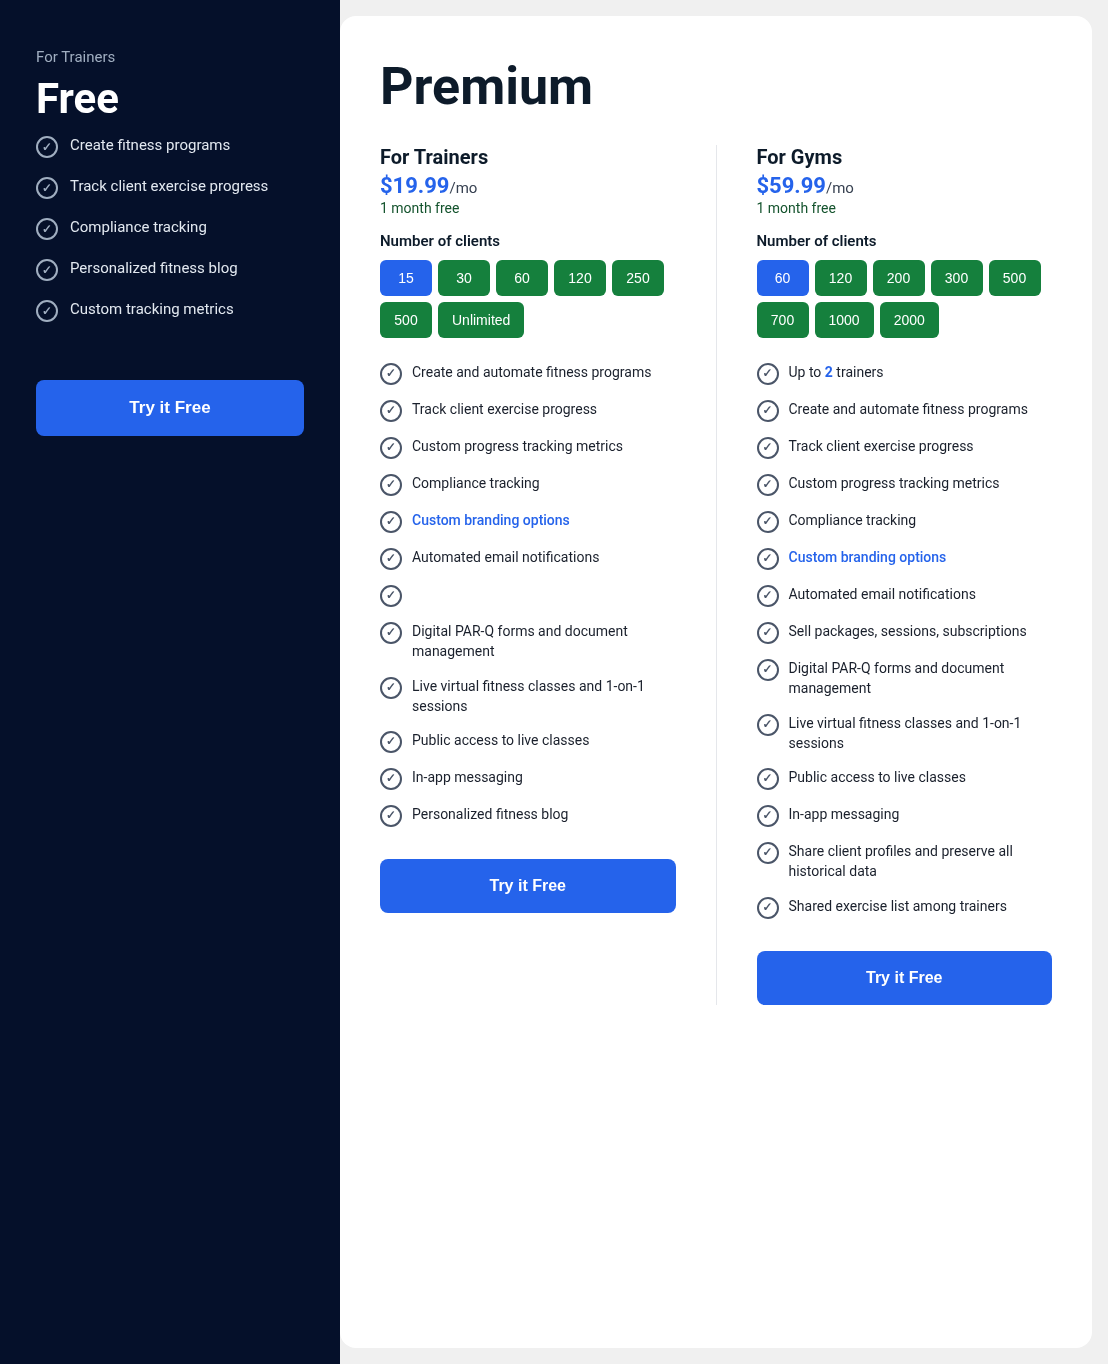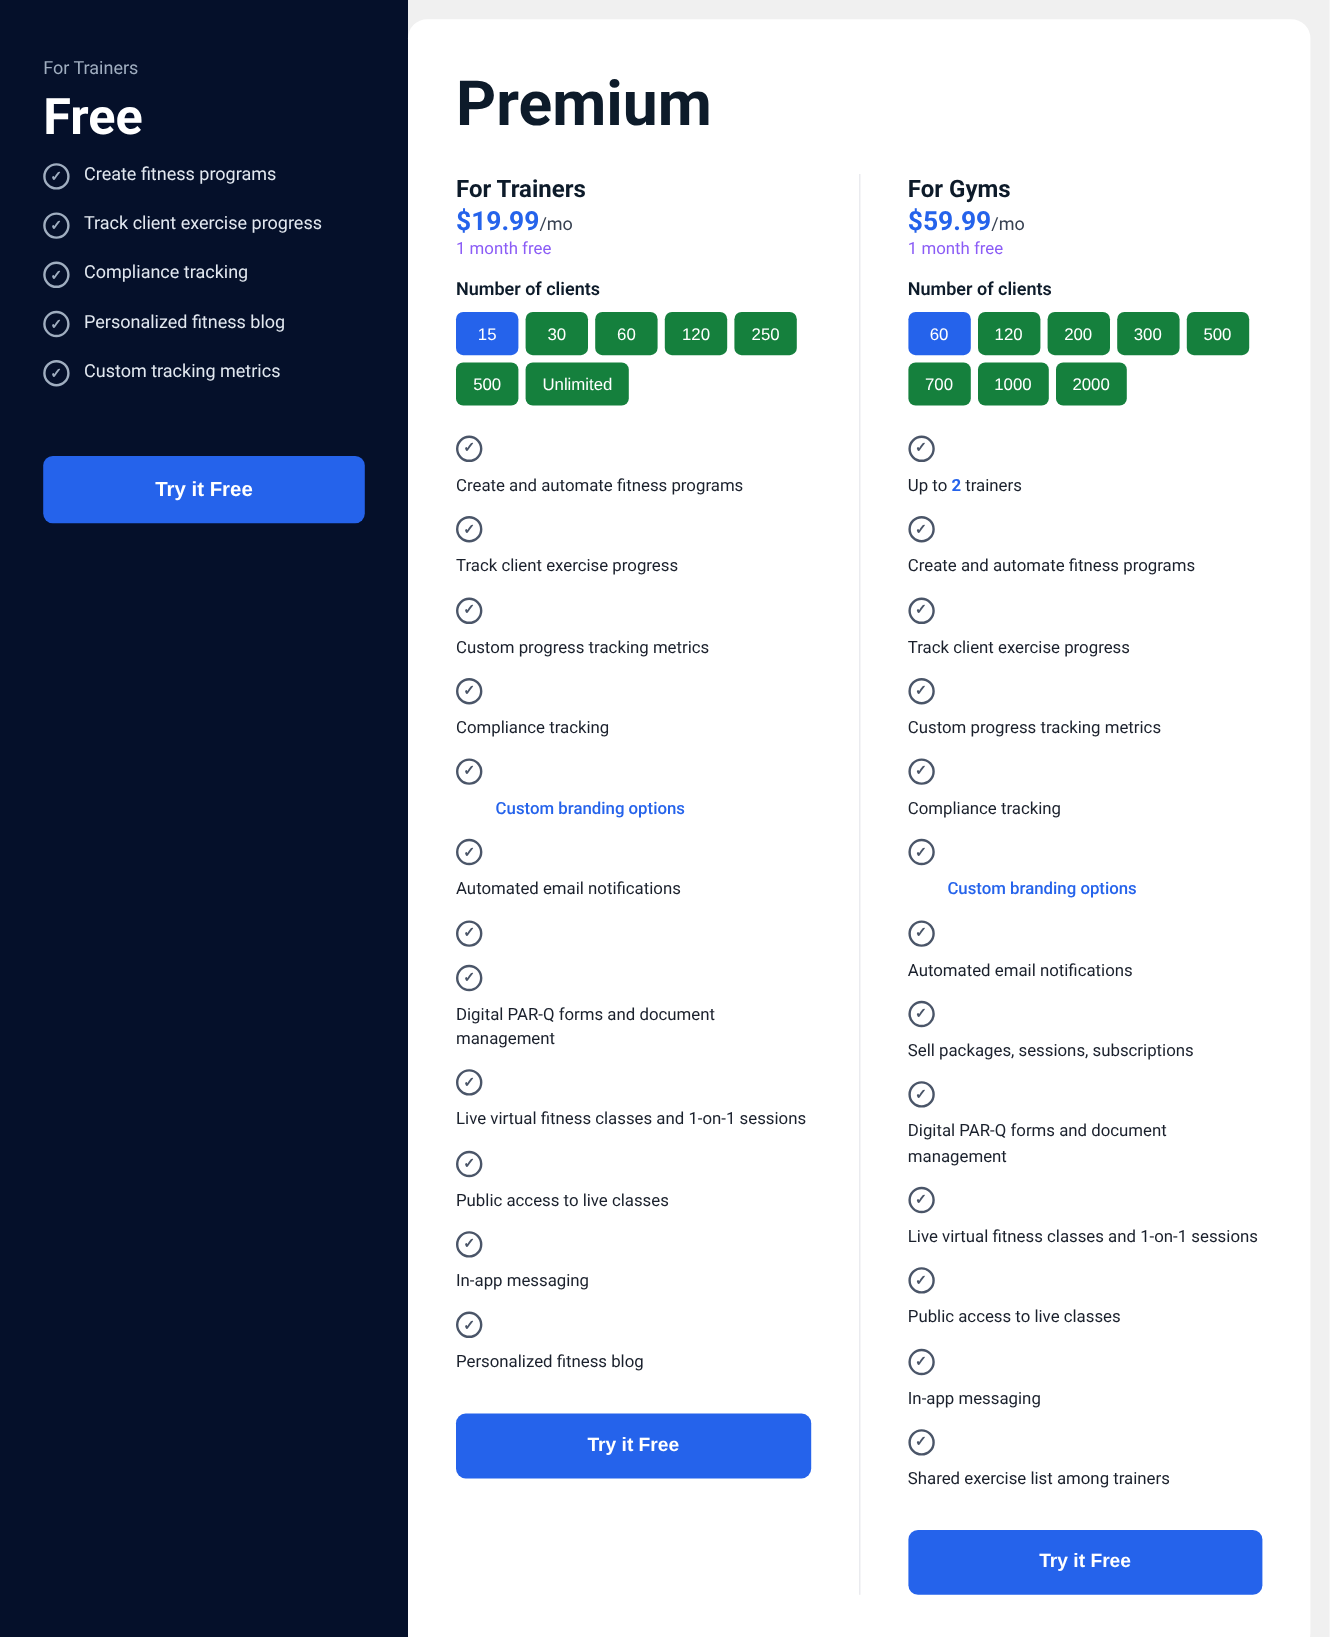--- a/index.html
+++ b/index.html
@@ -112,21 +112,21 @@
       color: #2563eb;
       margin-bottom: 2px;
     }
     .col-price span.per-mo {
       font-size: 15px;
       font-weight: 400;
       color: #374151;
     }
     .col-free-month {
       font-size: 14px;
-      color: #8b5cf6;
+      color: #14532d;
       margin-bottom: 16px;
     }
     .clients-label {
       font-size: 15px;
       font-weight: 600;
       color: #0d1b2a;
       margin-bottom: 10px;
     }
     .client-grid {
       display: flex;
@@ -155,33 +155,31 @@
       margin-bottom: 32px;
     }
     .prem-feature-list li {
       display: flex;
       align-items: flex-start;
       gap: 10px;
       font-size: 14px;
       color: #1a202c;
       margin-bottom: 14px;
       line-height: 1.45;
-      flex-direction: column;
     }
     .prem-feature-list li .check-circle {
       border-color: #4a5568;
       flex-shrink: 0;
     }
     .prem-feature-list li .check-circle::after {
       color: #4a5568;
     }
     .highlight-text {
       color: #2563eb;
       font-weight: 500;
-      margin-left: 33px;
     }
     .highlight-num {
       color: #2563eb;
       font-weight: 700;
     }
     .col-try-btn {
       background: #2563eb;
       color: #ffffff;
       border: none;
       border-radius: 8px;
@@ -369,20 +367,24 @@
         <li>
           <span class="check-circle"></span>
           <span>Public access to live classes</span>
         </li>
         <li>
           <span class="check-circle"></span>
           <span>In-app messaging</span>
         </li>
         <li>
           <span class="check-circle"></span>
+          <span>Share client profiles and preserve all historical data</span>
+        </li>
+        <li>
+          <span class="check-circle"></span>
           <span>Shared exercise list among trainers</span>
         </li>
       </ul>
 
       <button class="col-try-btn">Try it Free</button>
     </div>
 
   </div>
 </div>
 

